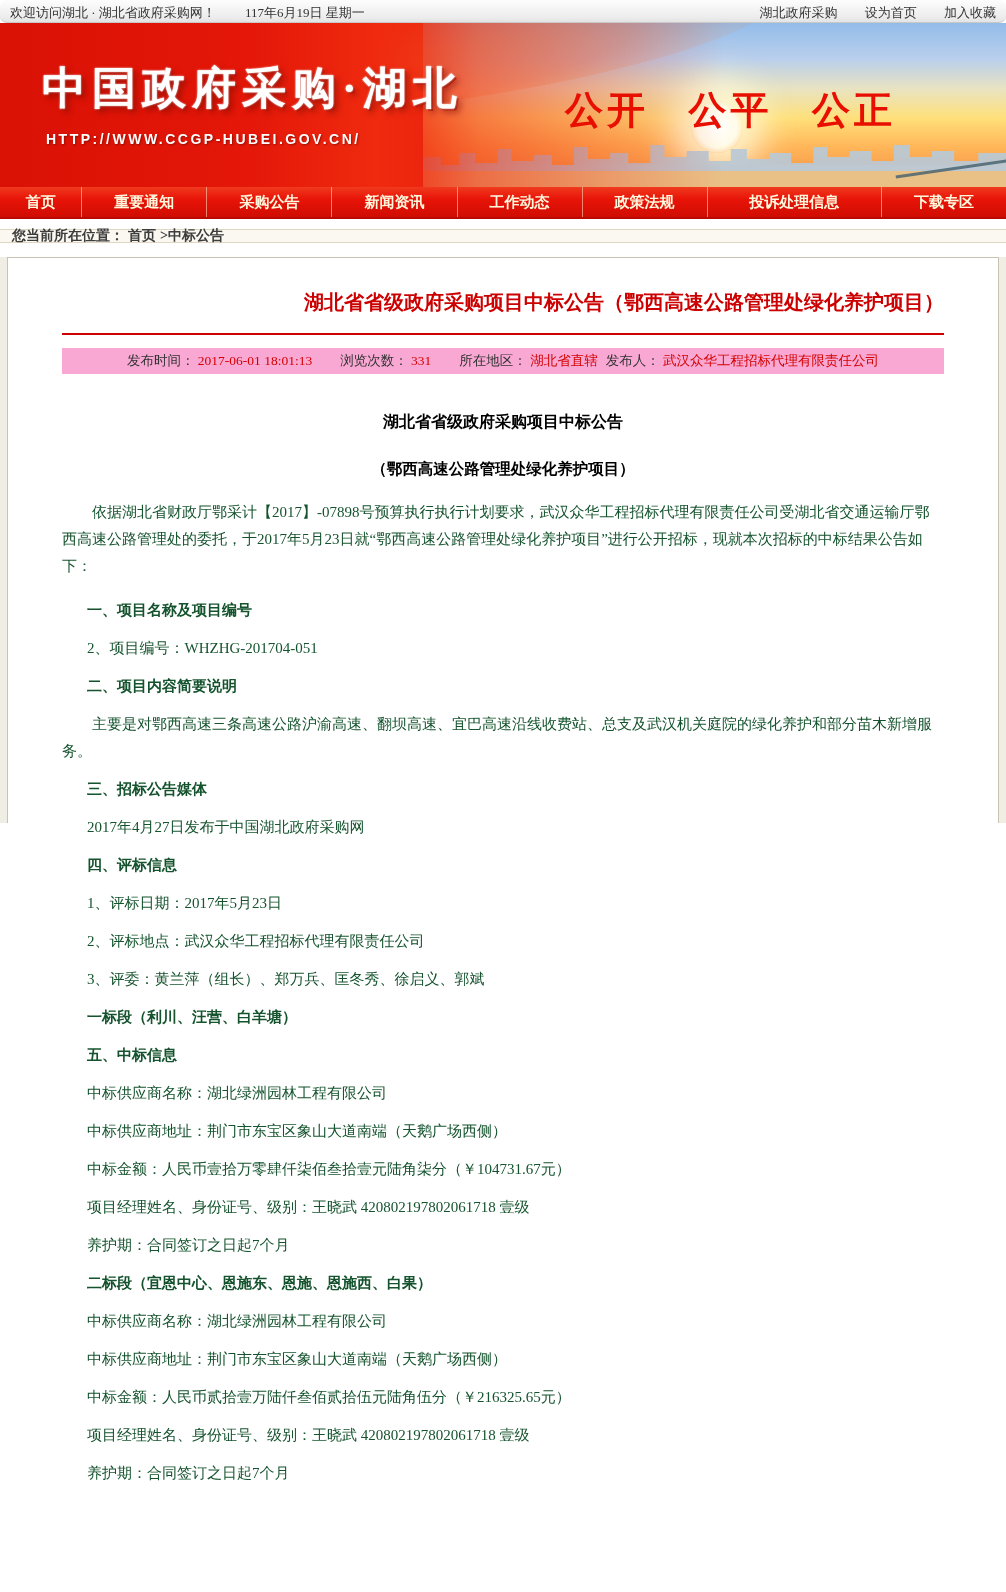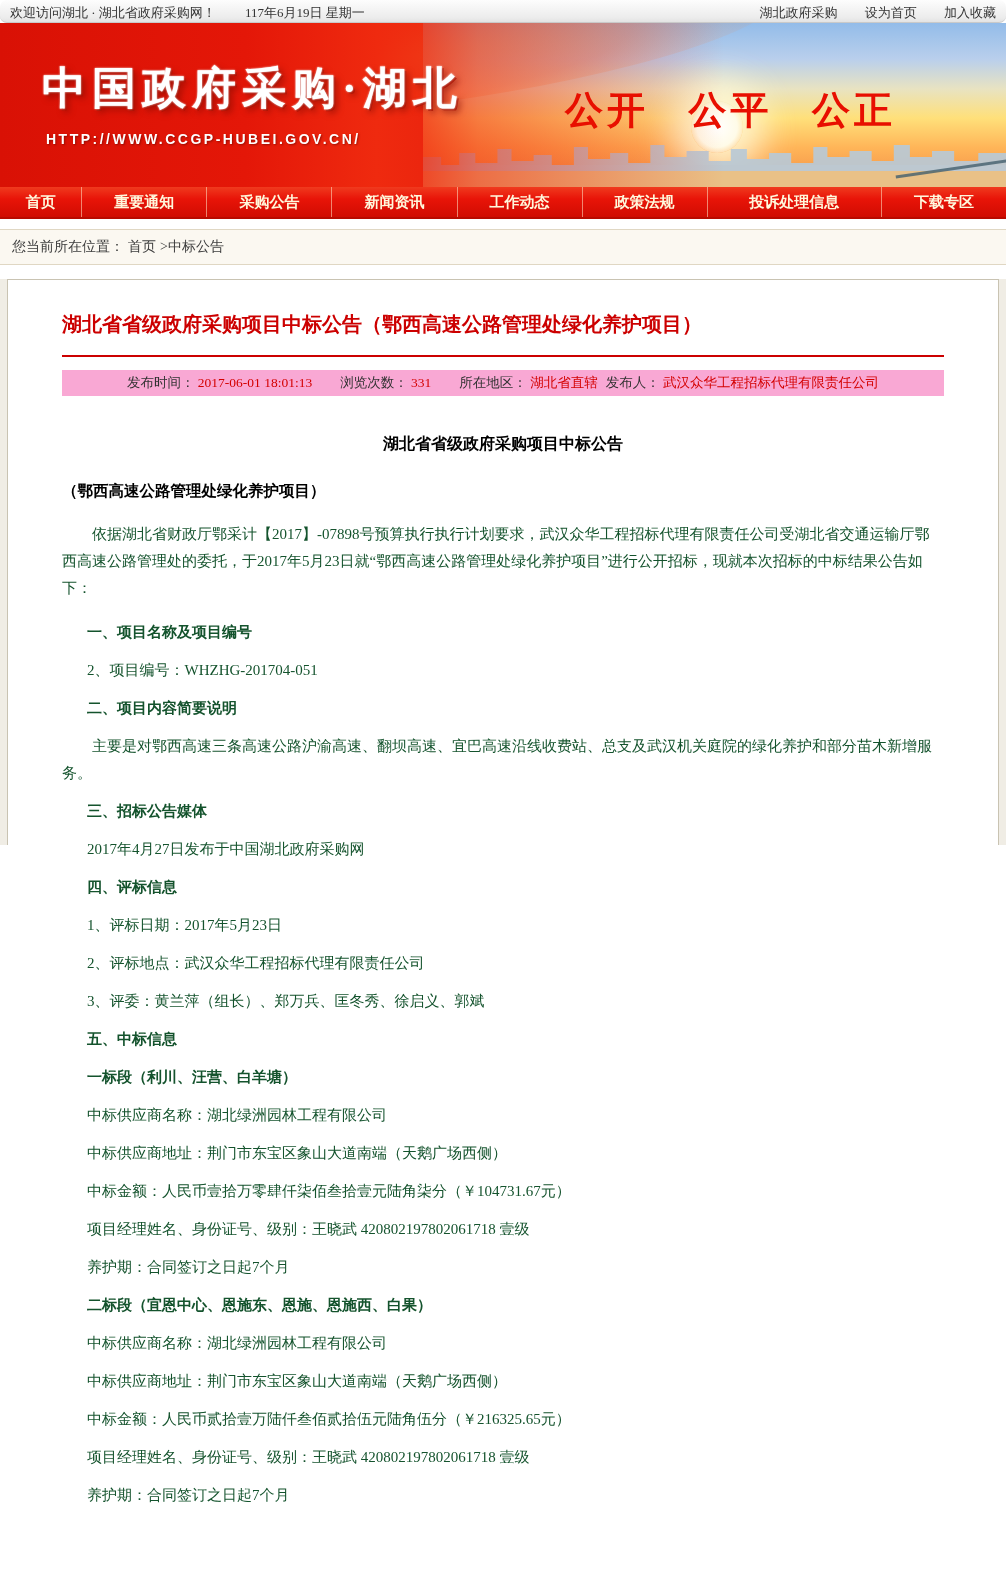--- a/index.html
+++ b/index.html
@@ -72,58 +72,58 @@
     border-right:1px solid rgba(255,230,200,.55); white-space:nowrap;
   }
   .nav-item:last-child { border-right:none; }
   .nav-item.w1 { flex-grow:0.8; }
   .nav-item.w2 { flex-grow:1.3; }
 
   .nav-gap { height:10px; background:#ffffff; }
 
   
   .breadcrumb {
-    height:36px; border-top:1px solid #e0d7c3; border-bottom:1px solid #e0d7c3;
+    height:14px; border-top:1px solid #e0d7c3; border-bottom:1px solid #e0d7c3;
     background:#fbf8f1; display:flex; align-items:center; padding-left:12px;
-    font-size:14px; color:#3d3d3d;
+    font-size:14px; color:#3d3d3d;font-weight:bold;
   }
   .breadcrumb a { color:#3d3d3d; text-decoration:none; cursor:pointer; margin:0 4px; }
 
   .pre-article-gap { height:14px; background:#ffffff; }
 
   
   .article-region { position:relative; background:#ffffff; min-height:1300px; }
   .side-strip {
     position:absolute; top:0; width:8px; height:566px; background:#f0ede5; z-index:2;
   }
   .side-strip.left  { left:0;  border-right:1px solid #c9c3b2; }
   .side-strip.right { right:0; border-left:1px solid #c9c3b2; }
   .box-topline {
     position:absolute; top:0; left:8px; right:8px; height:1px; background:#c9c3b2; z-index:2;
   }
 
   .article { padding:30px 62px 40px 62px; }
 
   .article-title {
-    text-align:left; color:#cc0000; font-size:20px; font-weight:bold; line-height:30px;
+    text-align:right; color:#cc0000; font-size:20px; font-weight:bold; line-height:30px;
   }
   .title-rule { margin-top:16px; border:none; border-top:2px solid #cc0000; height:0; }
 
   .meta-bar {
     margin-top:13px; height:26px; background:#f9a8d4;
     display:flex; align-items:center; justify-content:center;
     font-size:13.5px; color:#333; white-space:nowrap;
   }
   .meta-bar .grp { margin:0 14px; }
   .meta-bar .lbl { color:#333; }
   .meta-bar .val { color:#d40000; }
   .meta-bar .grp.tight { margin-right:2px; }
 
   .doc-h1 { text-align:center; font-size:16px; font-weight:bold; margin-top:34px; line-height:27px; color:#000; }
-  .doc-h2 { text-align:left; font-size:15.5px; font-weight:bold; margin-top:20px; line-height:27px; color:#000; }
+  .doc-h2 { text-align:center; font-size:15.5px; font-weight:bold; margin-top:20px; line-height:27px; color:#000; }
 
   .body-text { margin-top:17px; font-size:15px; color:#14532d; }
   .body-text p { line-height:27px; margin-bottom:11px; }
   .p-intro  { text-indent:2em; margin-bottom:17px !important; }
   .p-item   { margin-left:25px; }
   .p-head   { margin-left:25px; font-weight:bold; }
   .p-indent { text-indent:2em; }
 </style>
 </head>
 <body>
@@ -226,22 +226,22 @@
       <p class="p-head">一、项目名称及项目编号</p>
       <p class="p-item">2、项目编号：WHZHG-201704-051</p>
       <p class="p-head">二、项目内容简要说明</p>
       <p class="p-indent">主要是对鄂西高速三条高速公路沪渝高速、翻坝高速、宜巴高速沿线收费站、总支及武汉机关庭院的绿化养护和部分苗木新增服务。</p>
       <p class="p-head">三、招标公告媒体</p>
       <p class="p-item">2017年4月27日发布于中国湖北政府采购网</p>
       <p class="p-head">四、评标信息</p>
       <p class="p-item">1、评标日期：2017年5月23日</p>
       <p class="p-item">2、评标地点：武汉众华工程招标代理有限责任公司</p>
       <p class="p-item">3、评委：黄兰萍（组长）、郑万兵、匡冬秀、徐启义、郭斌</p>
+      <p class="p-head">一标段（利川、汪营、白羊塘）</p>
       <p class="p-head">五、中标信息</p>
-      <p class="p-head">一标段（利川、汪营、白羊塘）</p>
       <p class="p-item">中标供应商名称：湖北绿洲园林工程有限公司</p>
       <p class="p-item">中标供应商地址：荆门市东宝区象山大道南端（天鹅广场西侧）</p>
       <p class="p-item">中标金额：人民币壹拾万零肆仟柒佰叁拾壹元陆角柒分（￥104731.67元）</p>
       <p class="p-item">项目经理姓名、身份证号、级别：王晓武 420802197802061718 壹级</p>
       <p class="p-item">养护期：合同签订之日起7个月</p>
       <p class="p-head">二标段（宜恩中心、恩施东、恩施、恩施西、白果）</p>
       <p class="p-item">中标供应商名称：湖北绿洲园林工程有限公司</p>
       <p class="p-item">中标供应商地址：荆门市东宝区象山大道南端（天鹅广场西侧）</p>
       <p class="p-item">中标金额：人民币贰拾壹万陆仟叁佰贰拾伍元陆角伍分（￥216325.65元）</p>
       <p class="p-item">项目经理姓名、身份证号、级别：王晓武 420802197802061718 壹级</p>

